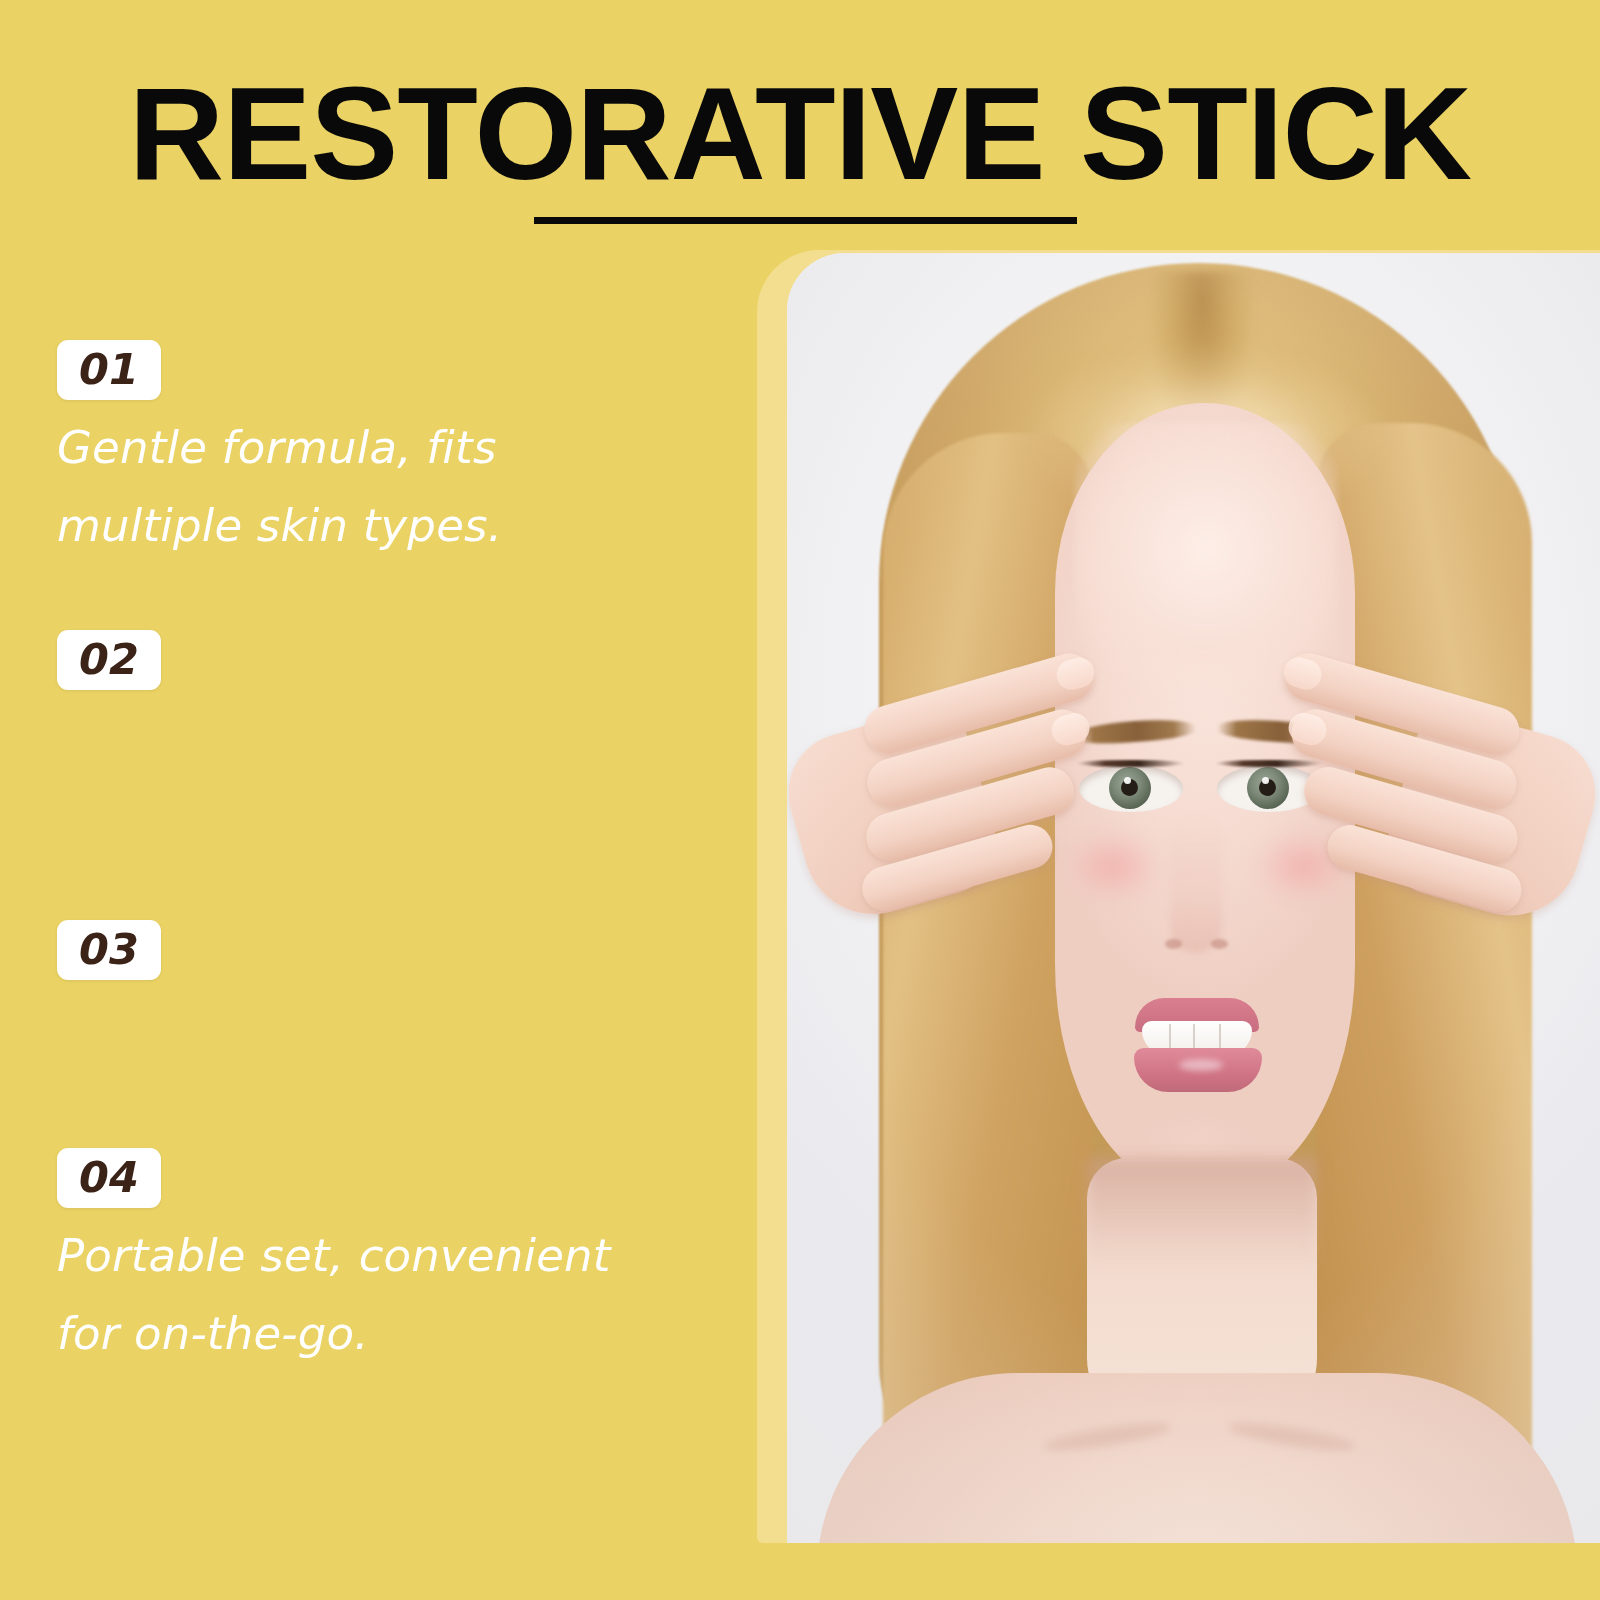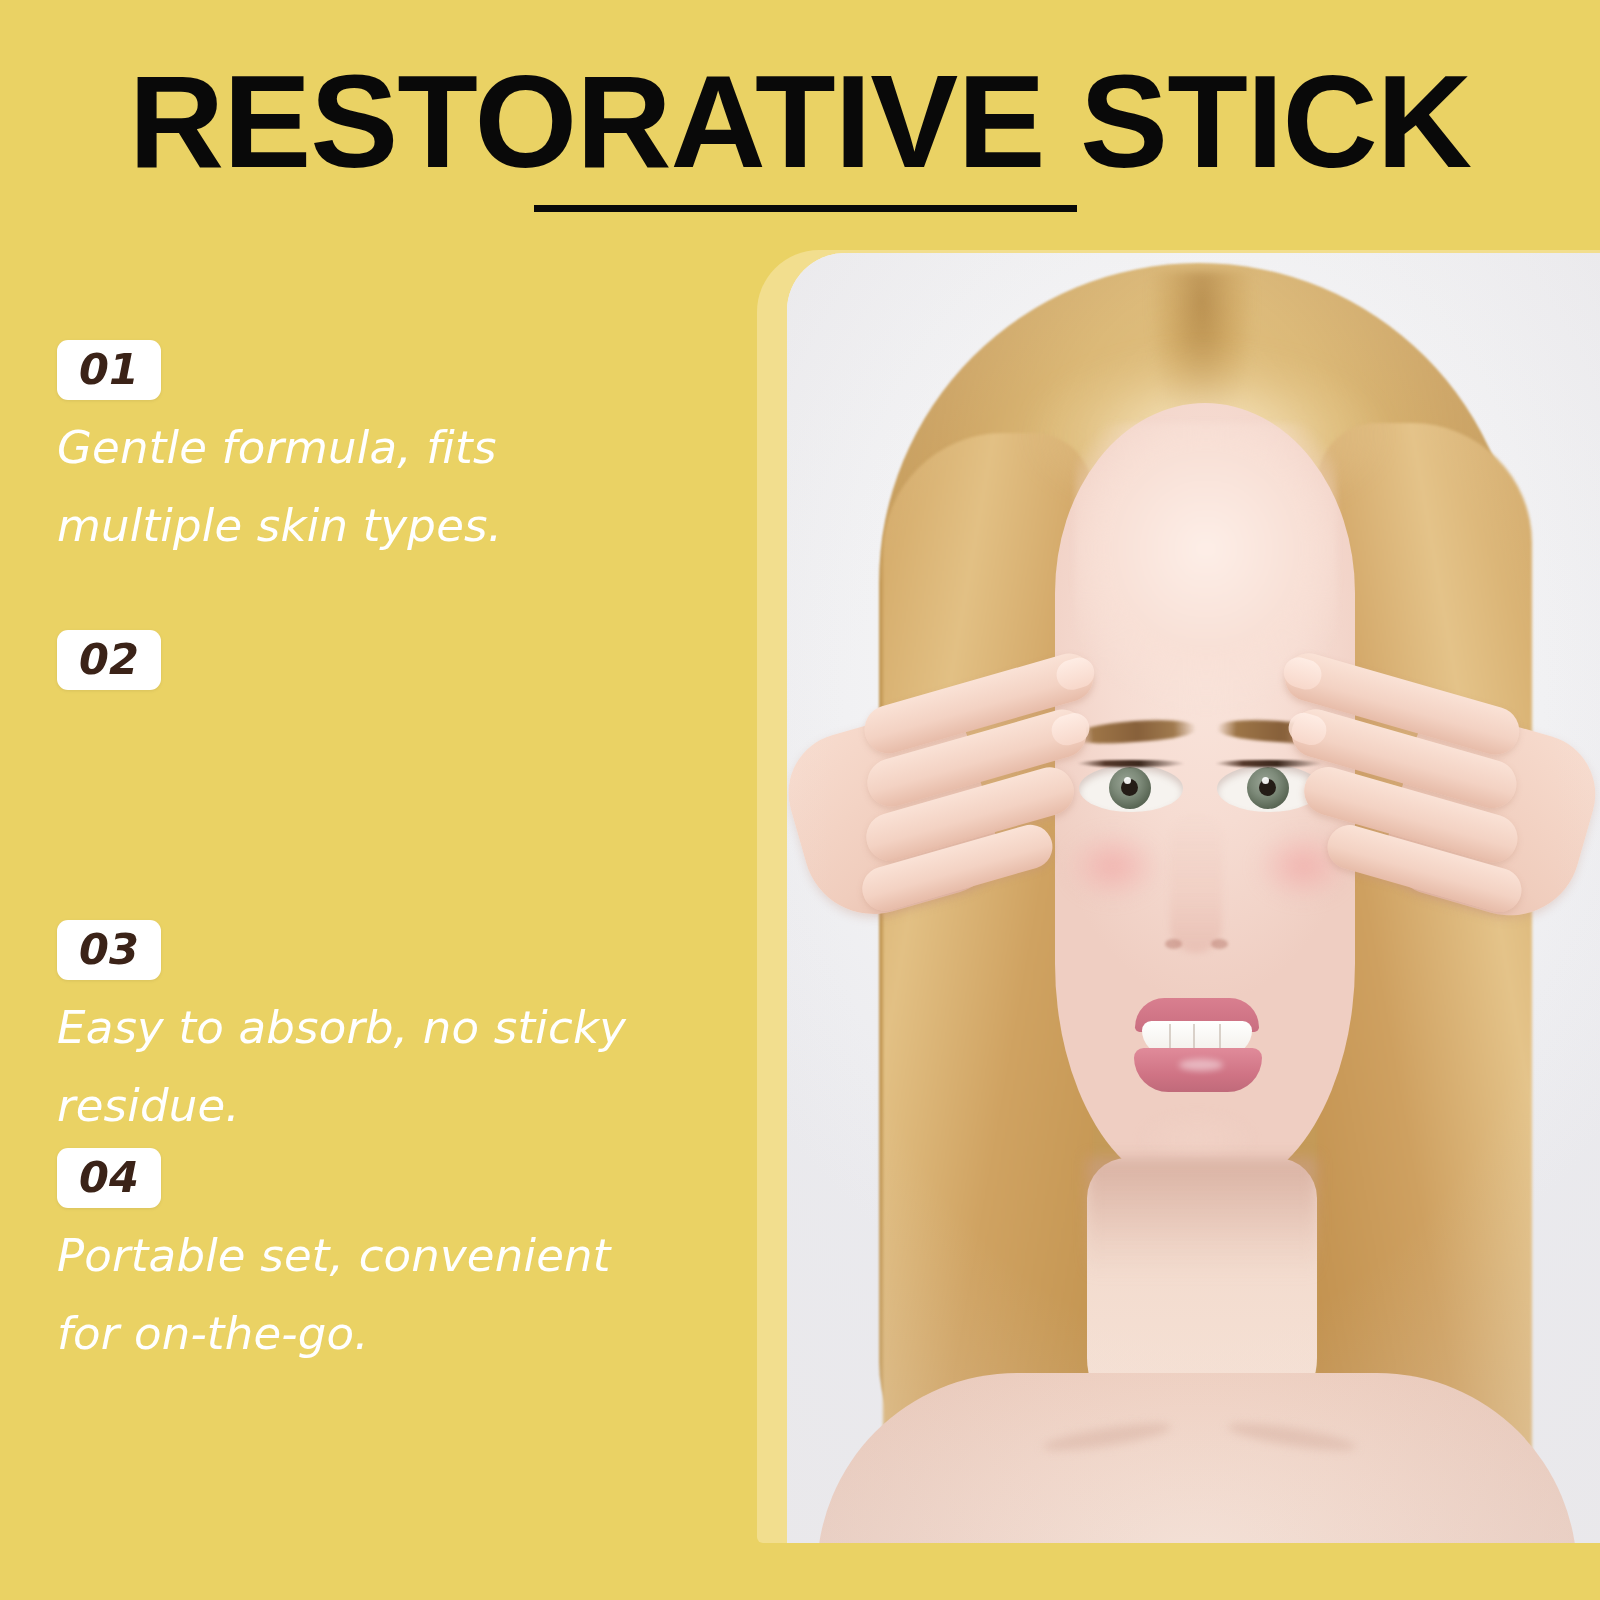--- a/index.html
+++ b/index.html
@@ -7,21 +7,21 @@
     width:1600px;height:1600px;overflow:hidden;
     font-family:"Liberation Sans", sans-serif;
     background:#ead264;
   }
   #poster{
     position:relative;width:1600px;height:1600px;
     background:#ead264;overflow:hidden;
   }
 
   
-  #title-block{position:absolute;left:0;top:4px;width:1352px;height:250px;text-decoration:underline;}
+  #title-block{position:absolute;left:0;top:16px;width:1352px;height:250px;text-decoration:underline;}
   #page-title{
     position:absolute;left:0;top:58px;width:1600px;
     text-align:center;
     font-size:132px;line-height:120px;
     font-weight:bold;color:#090909;
     letter-spacing:-1px;
     font-family:"Liberation Sans", sans-serif;
     white-space:nowrap;
   }
   #title-underline{
@@ -356,21 +356,20 @@
       <span class="badge">01</span>
       <div class="feature-text">Gentle formula, fits multiple skin types.</div>
     </div>
 
     <div class="feature-item" style="top:630px;">
       <span class="badge">02</span>
     </div>
 
     <div class="feature-item" style="top:920px;">
       <span class="badge">03</span>
-      <div class="feature-text">Easy to absorb, no sticky residue.</div>
     </div>
 
     <div class="feature-item" style="top:1148px;">
       <span class="badge">04</span>
       <div class="feature-text">Portable set, convenient for on-the-go.</div>
     </div>
 
   </div>
 
 </div>

